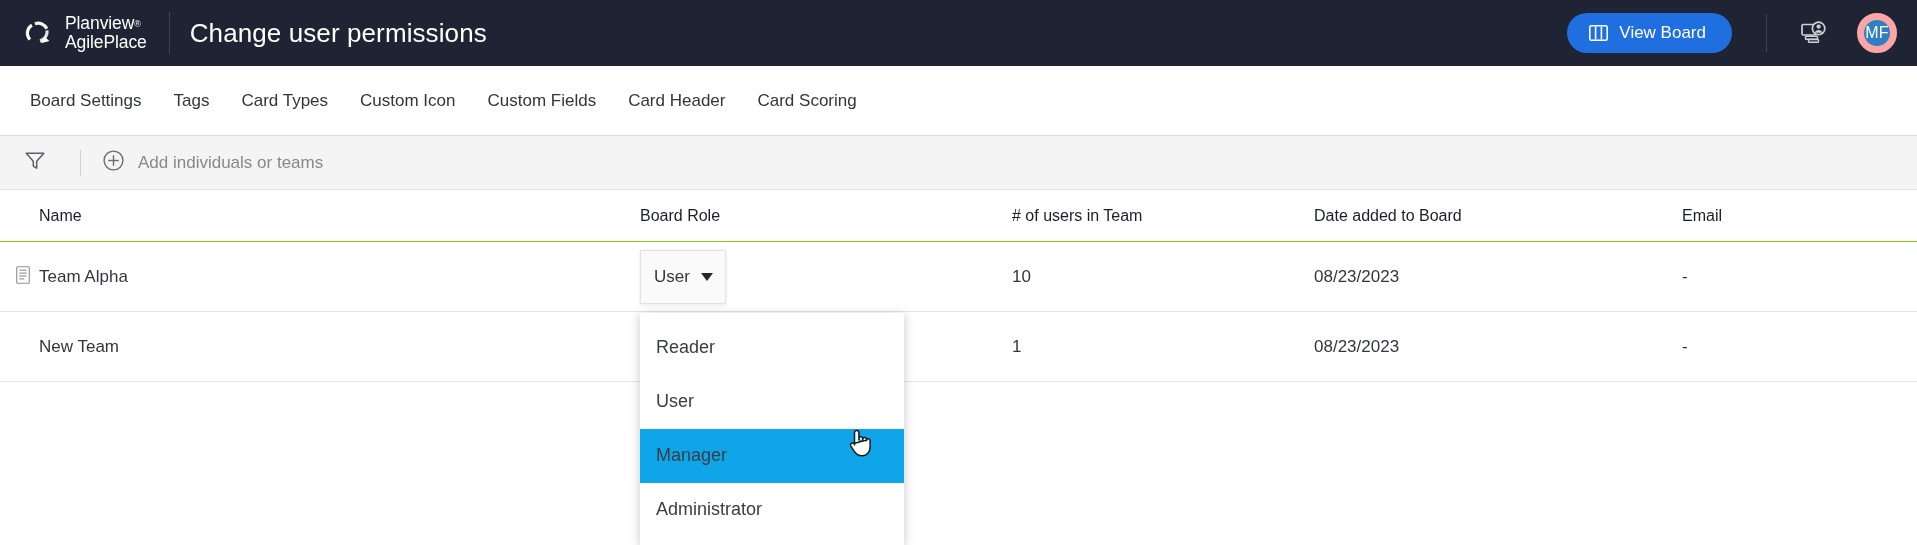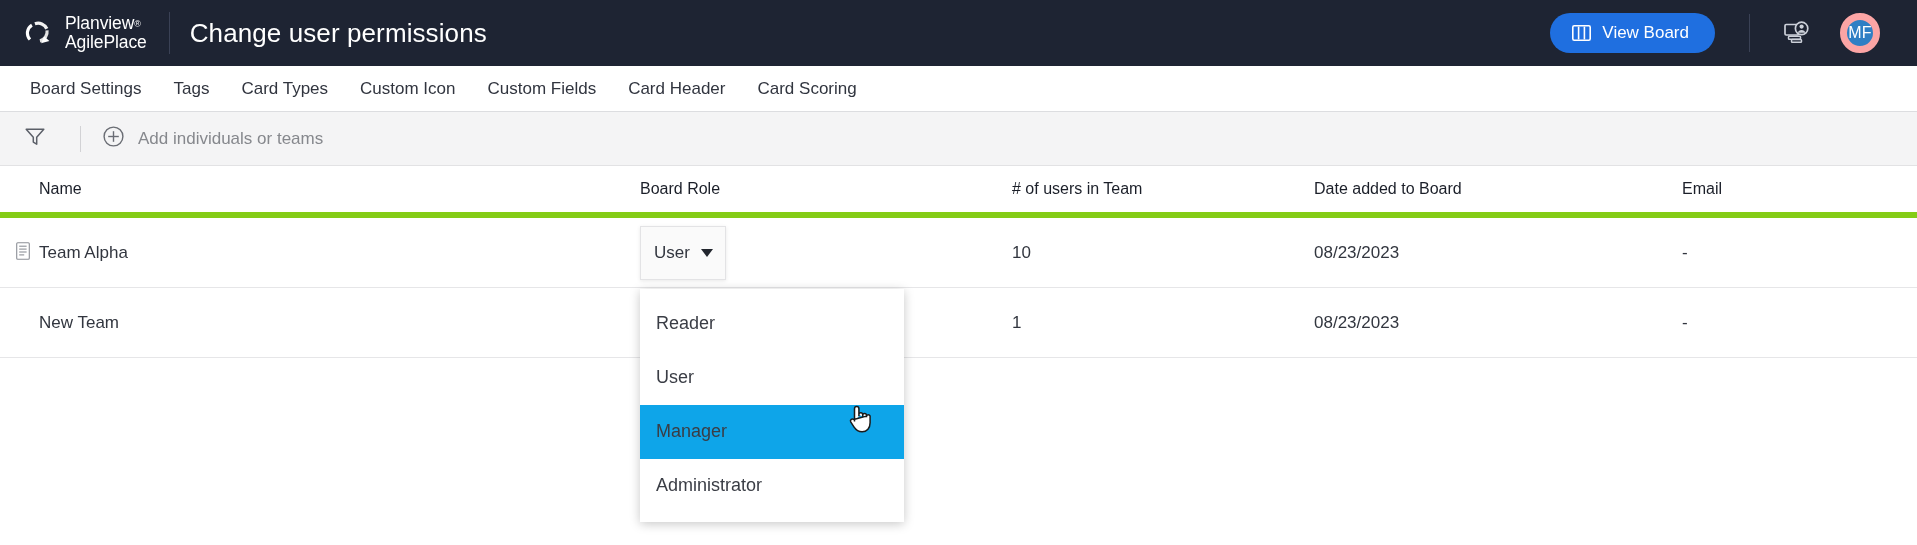--- a/index.html
+++ b/index.html
@@ -12,21 +12,21 @@
     font-family: "Liberation Sans", sans-serif;
     -webkit-font-smoothing: antialiased;
   }
 
   
   .topbar {
     height: 66px;
     background: #1e2433;
     display: flex;
     align-items: center;
-    padding: 0 37px 0 20px;
+    padding: 0 20px 0 20px;
     position: relative;
   }
   .logo-block {
     display: flex;
     align-items: center;
     gap: 9px;
     flex: 0 0 auto;
   }
   .logo-mark { width: 36px; height: 36px; flex: 0 0 36px; }
   .logo-words {
@@ -101,21 +101,21 @@
     display: flex; align-items: center; justify-content: center;
     font-size: 16px;
     letter-spacing: 0.3px;
     margin-left: 18px;
     cursor: pointer;
     border: 7px solid #fca5a5;
   }
 
   
   .tabs {
-    height: 46px;
+    height: 70px;
     background: #ffffff;
     border-bottom: 1px solid #dcdde0;
     display: flex;
     align-items: stretch;
     padding: 0 14px;
   }
   .tab {
     display: flex;
     align-items: center;
     padding: 0 16px;
@@ -168,21 +168,21 @@
   
   .table { width: 100%; position: relative; }
   .trow {
     display: flex;
     align-items: center;
     border-bottom: 1px solid #e6e6e8;
     background: #ffffff;
   }
   .thead-row {
     height: 52px;
-    border-bottom: 6px solid #84cc16;
+    border-bottom: 1px solid #84cc16;
   }
   .tbody-row { height: 70px; }
   .c-name   { flex: 0 0 612px; padding-left: 16px; display: flex; align-items: center; gap: 9px; }
   .c-role   { flex: 0 0 372px; position: relative; display: flex; align-items: flex-start; margin-left: 28px; }
   .c-users  { flex: 0 0 302px; }
   .c-date   { flex: 0 0 368px; }
   .c-email  { flex: 1 1 auto; }
   .th {
     font-size: 16px;
     color: #1b1f29;

